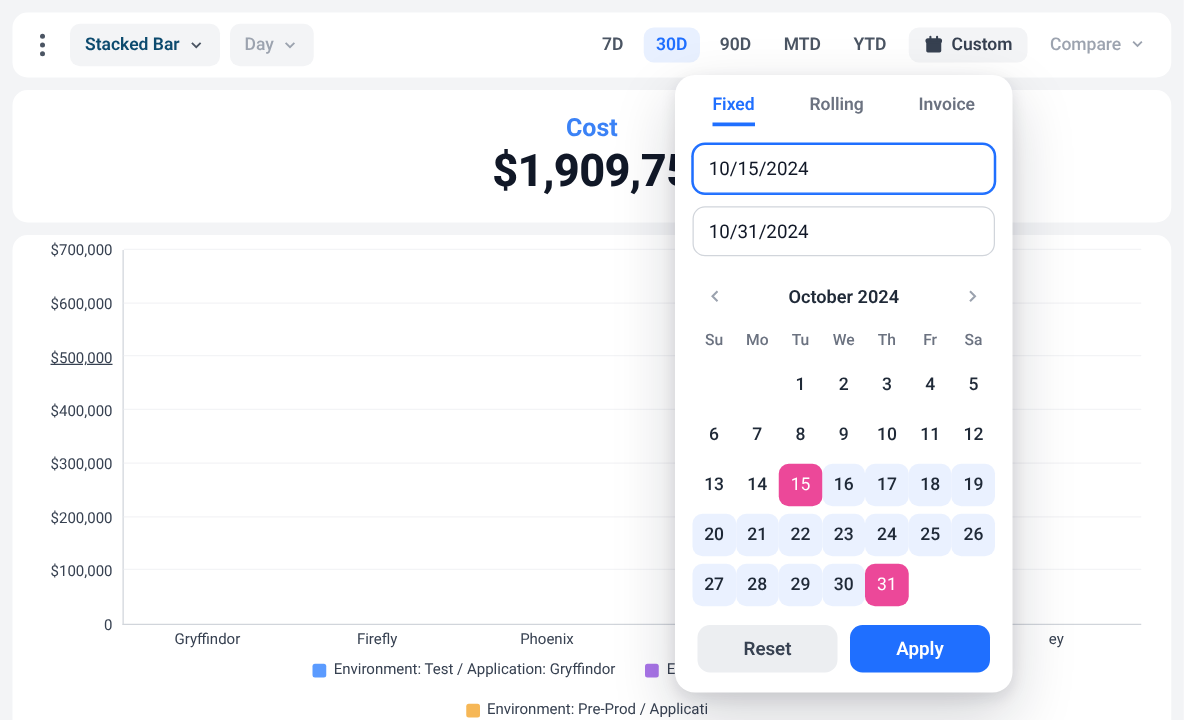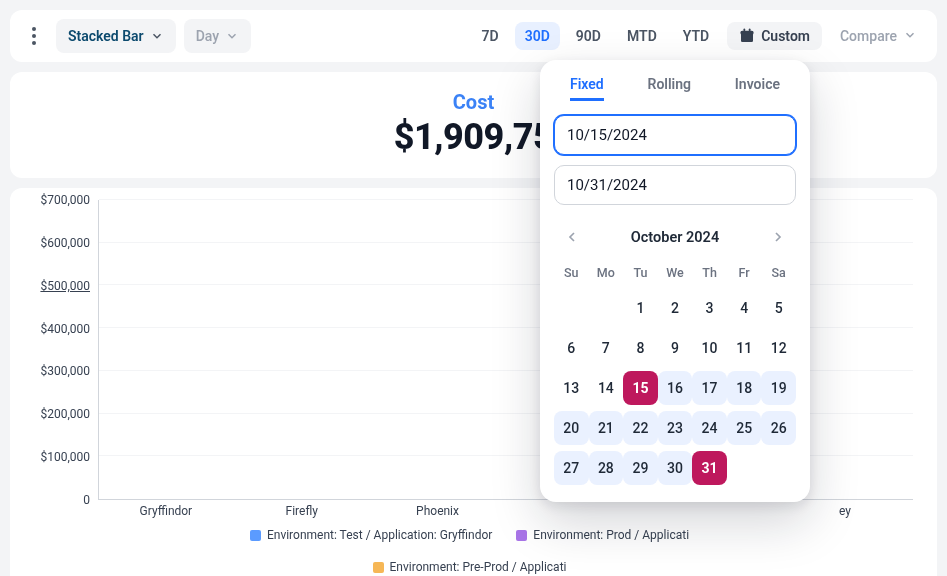--- a/index.html
+++ b/index.html
@@ -155,21 +155,21 @@
     margin-top: 10px;
     font-size: 12px;
     color: #374151;
     display: flex;
     flex-wrap: wrap;
     justify-content: center;
     gap: 18px 24px;
     padding: 0 20px;
   }
   .legend-row { display:flex; flex-wrap:wrap; justify-content:center; gap: 18px 24px; width:100%; }
-  .legend-item { display: inline-flex; align-items: center; gap: 6px; white-space: nowrap; }
+  .legend-item { display: inline-flex; align-items: flex-end; gap: 6px; white-space: nowrap; }
   .swatch { width: 11px; height: 11px; border-radius: 2px; }
 
   
   .popover {
     position: absolute;
     top: 60px;
     left: 540px;
     width: 270px;
     background: #fff;
     border-radius: 16px;
@@ -229,21 +229,21 @@
     height: 34px; line-height: 34px;
     font-size: 14px;
     color: #1f2937;
     border-radius: 8px;
     cursor: pointer;
     margin: 1px 0;
     font-weight: 500;
   }
   .day.blank { visibility: hidden; }
   .day.in-range { background: #eaf1ff; }
-  .day.start, .day.end { background: #be185d; color: #fff; font-weight: 700; }
+  .day.start, .day.end { background: #ec4899; color: #fff; font-weight: 400; }
 
   .popover-actions {
     display: flex;
     gap: 10px;
     margin-top: 14px;
     padding: 0 4px;
   }
   .btn {
     flex: 1;
     height: 38px;
@@ -451,13 +451,17 @@
       <div class="day in-range">24</div>
       <div class="day in-range">25</div>
       <div class="day in-range">26</div>
       <div class="day in-range">27</div>
       <div class="day in-range">28</div>
       <div class="day in-range">29</div>
       <div class="day in-range">30</div>
       <div class="day end">31</div>
     </div>
 
+  <div class="popover-actions">
+    <button class="btn btn-reset">Reset</button>
+    <button class="btn btn-apply">Apply</button>
+  </div>
 </div>
 
 </body></html>

